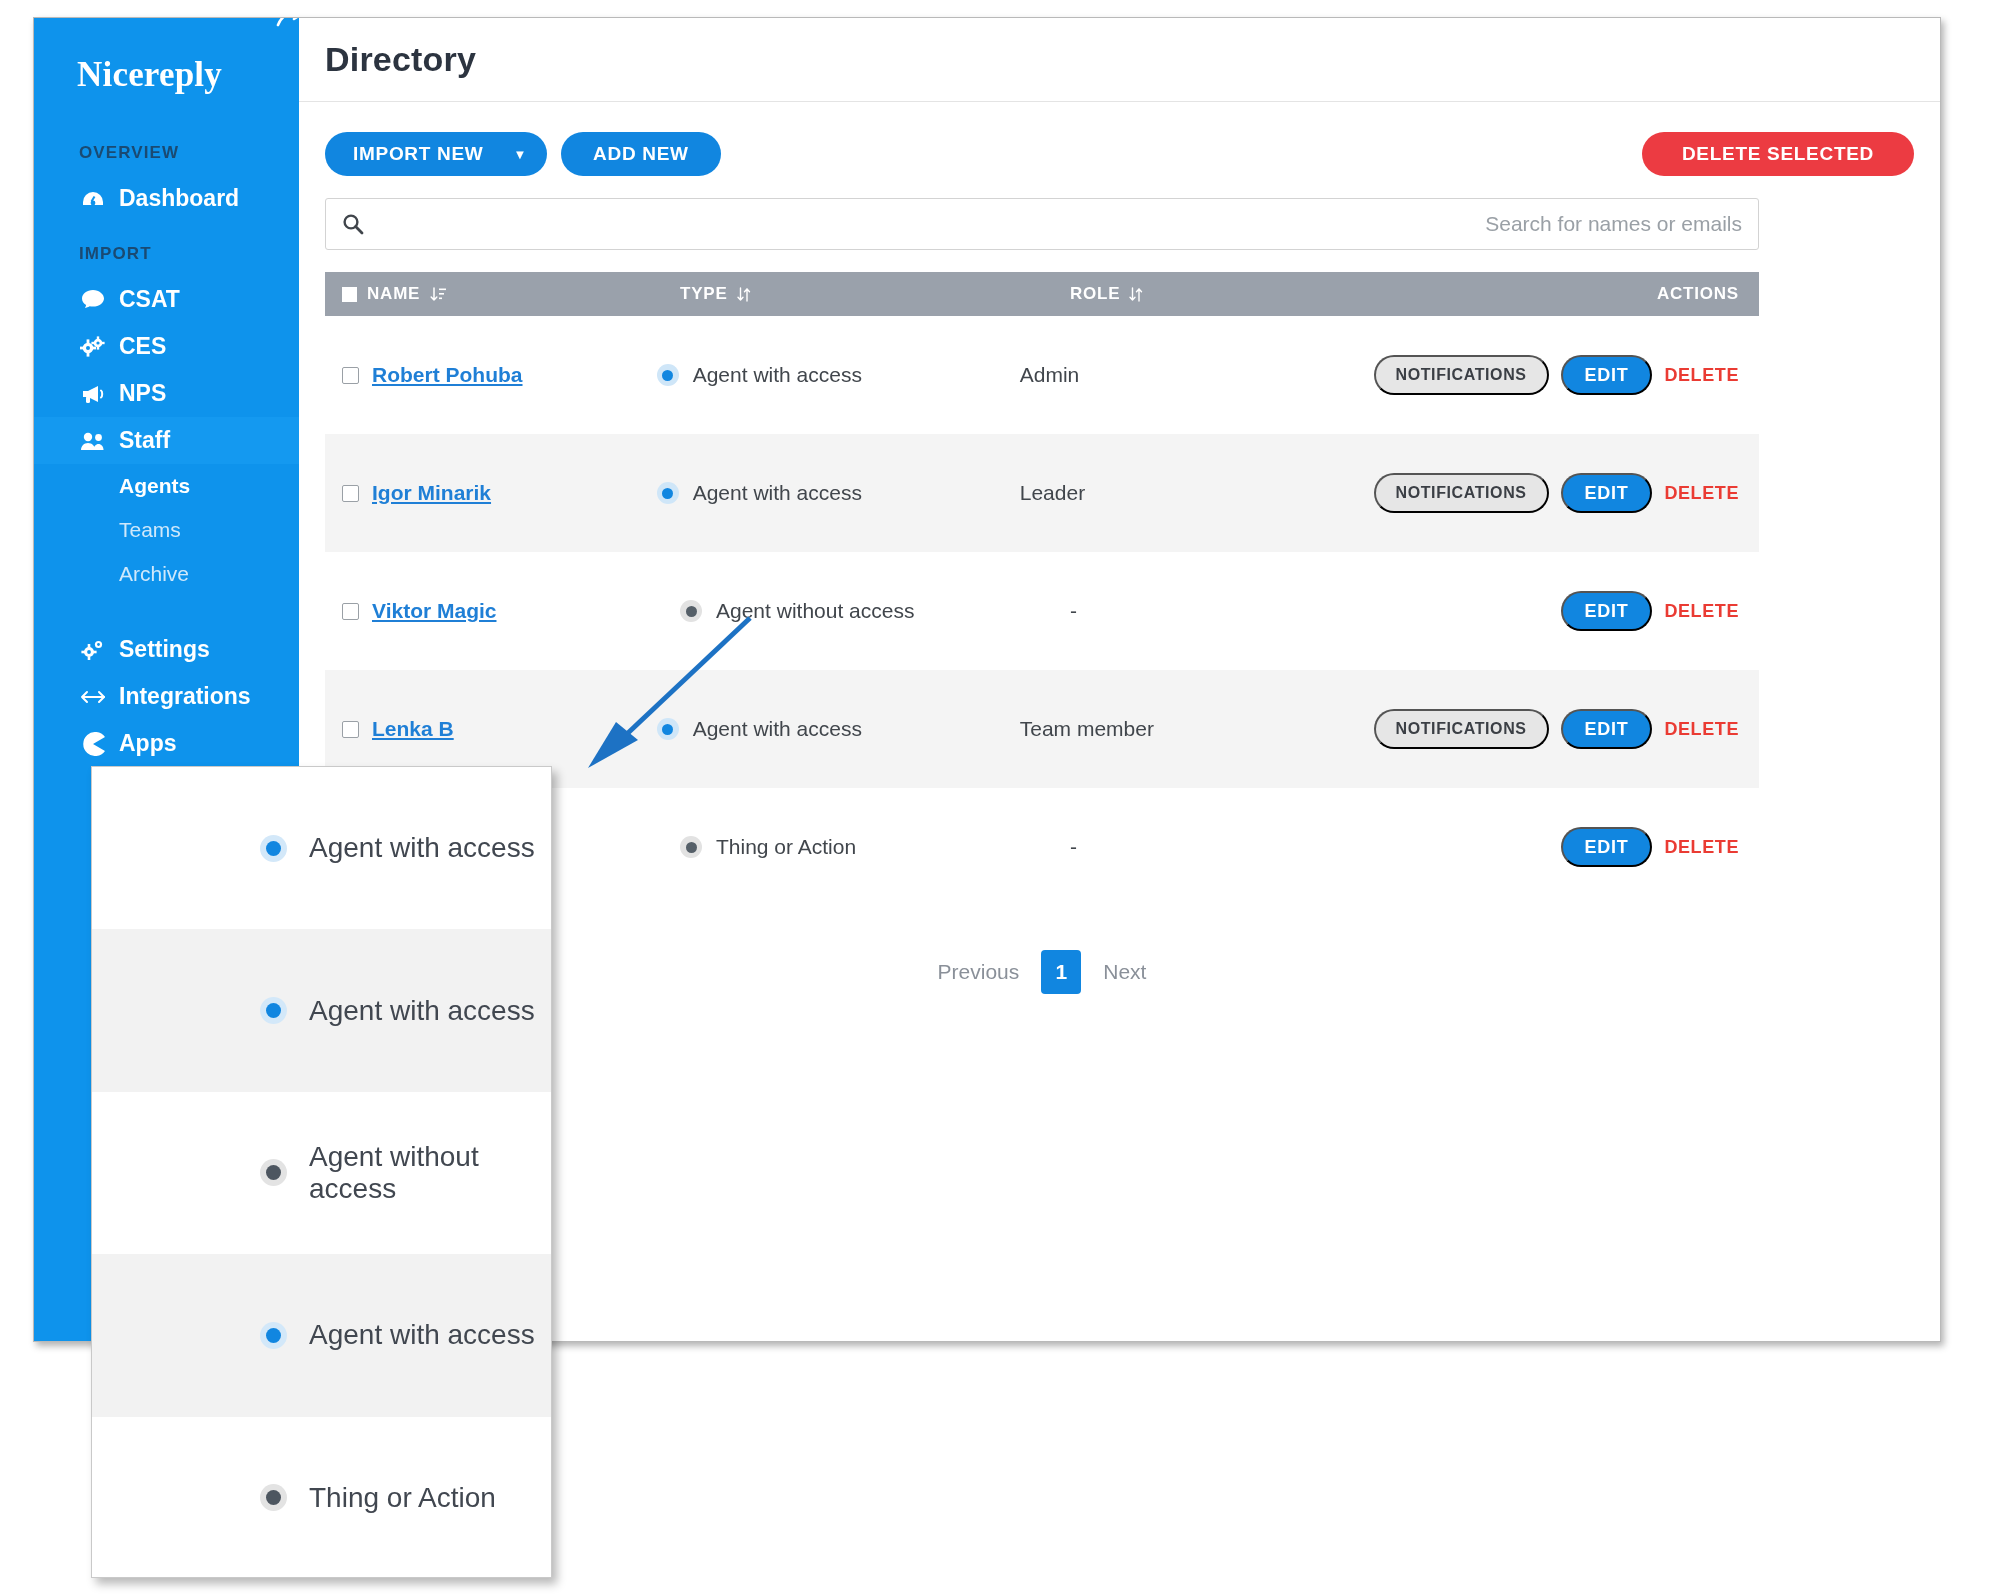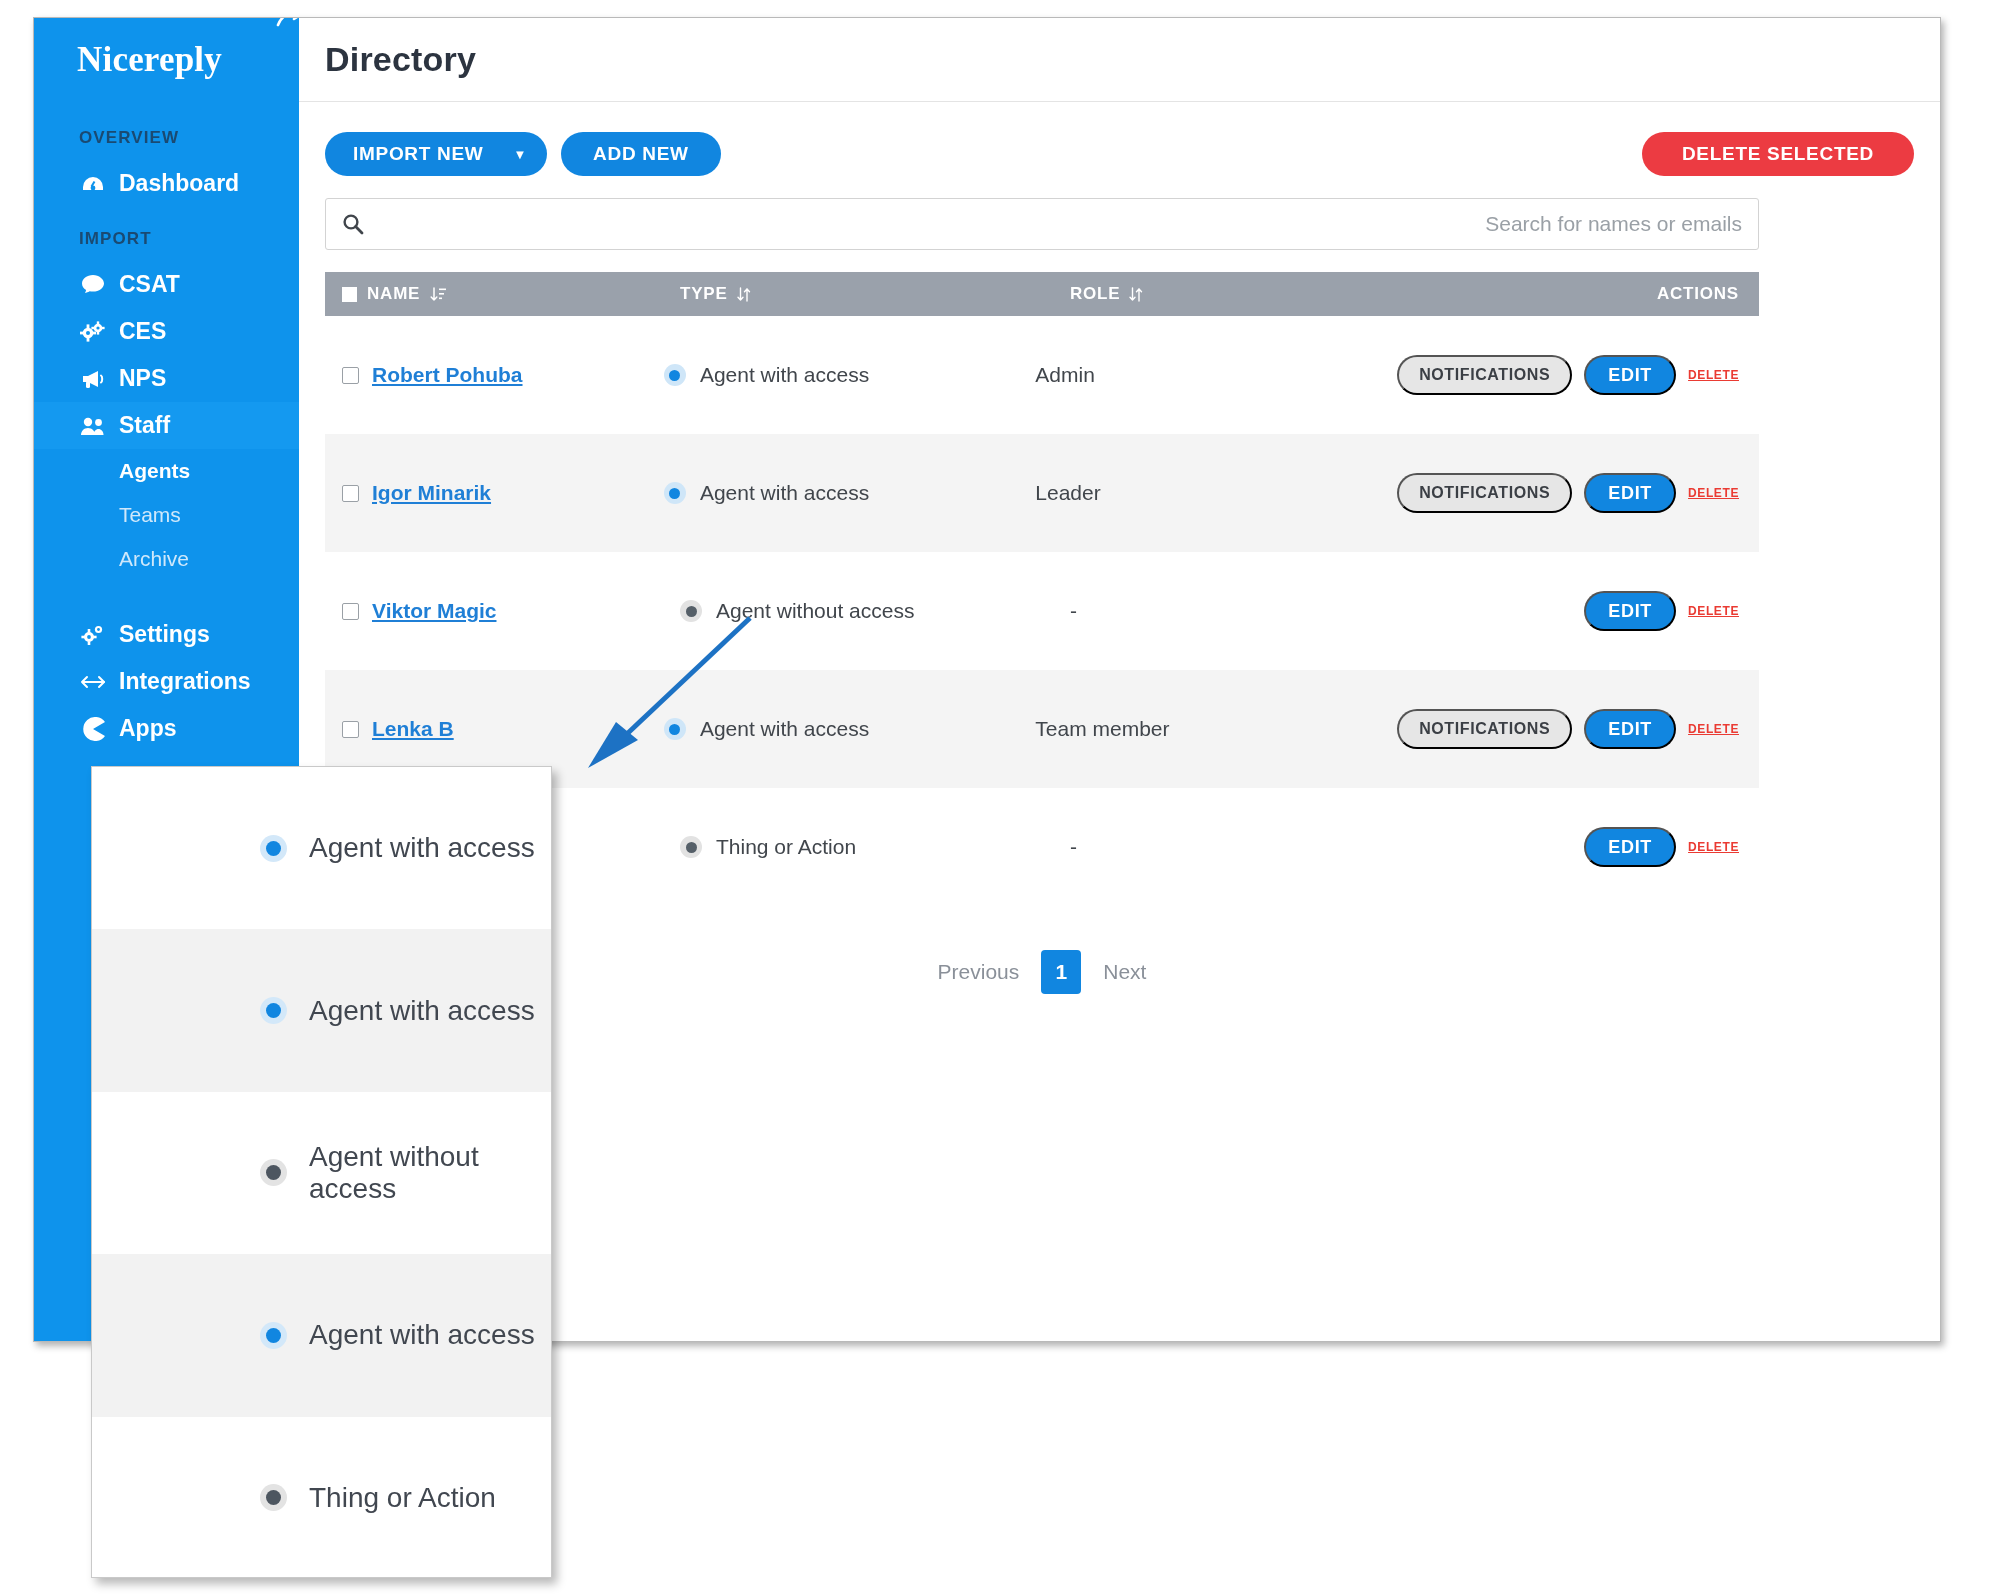--- a/index.html
+++ b/index.html
@@ -23,21 +23,21 @@
 
   
   .sidebar {
     position: absolute; left: 0; top: 0;
     width: 265px; height: 100%;
     background: #0e93ec;
     overflow: hidden;
   }
   .logo-band {
     height: 84px; background:#0e93ec;
-    display:flex; align-items:center; padding-left: 43px;
+    display:flex; align-items:center; padding-left: 43px; margin-top: 15px;
   }
   .logo-text {
     color:#fff; font-family:"Liberation Serif", serif;
     font-size: 35px; font-weight: 700; letter-spacing:.2px;
     position: relative;
   }
   .logo-swoosh {
     position:absolute; right:-3px; top:-7px;
     width: 26px; height: 16px;
   }
@@ -148,22 +148,22 @@
     background:#e6e6e6; color:#3b3f45; border-radius:20px; height:40px;
     font-size:16px; font-weight:700; letter-spacing:.6px; padding:8px 20px;
     display:inline-flex; align-items:center;
   }
   .btn-edit {
     background:#1186e0; color:#fff; border-radius:20px; height:40px;
     font-size:18px; font-weight:700; letter-spacing:.7px; padding:0 22px;
     display:inline-flex; align-items:center;
   }
   .link-delete {
-    color:#ea3b33; font-size:12px; font-weight:700; letter-spacing:.6px;
-    text-decoration: underline; cursor:pointer;
+    color:#ea3b33; font-size:18px; font-weight:700; letter-spacing:.6px;
+    cursor:pointer;
   }
 
   .pagination {
     margin-top: 44px; width:1434px; display:flex; align-items:center;
     justify-content:center; gap: 22px; font-size: 21px; color:#8a9099;
   }
   .pg-link { cursor:pointer; }
   .pg-num {
     background:#1186e0; color:#fff; width:40px; height:44px; border-radius:4px;
     display:inline-flex; align-items:center; justify-content:center;

